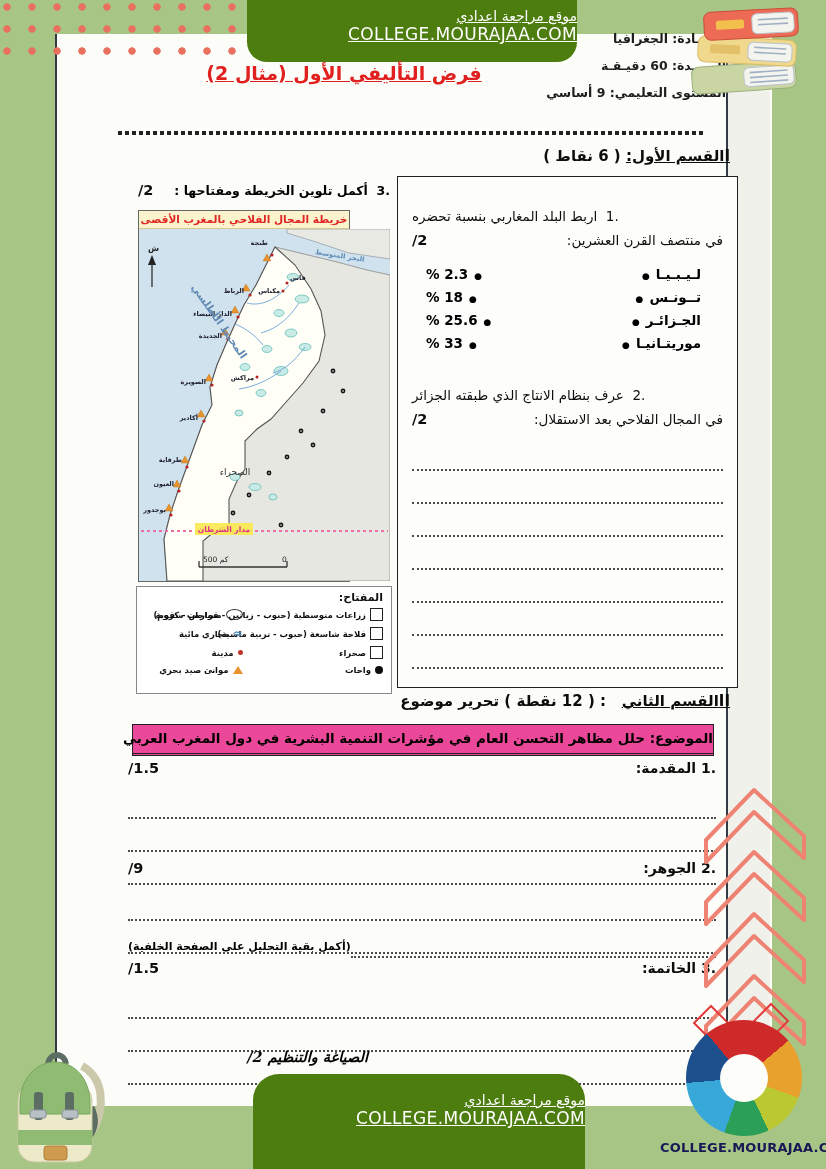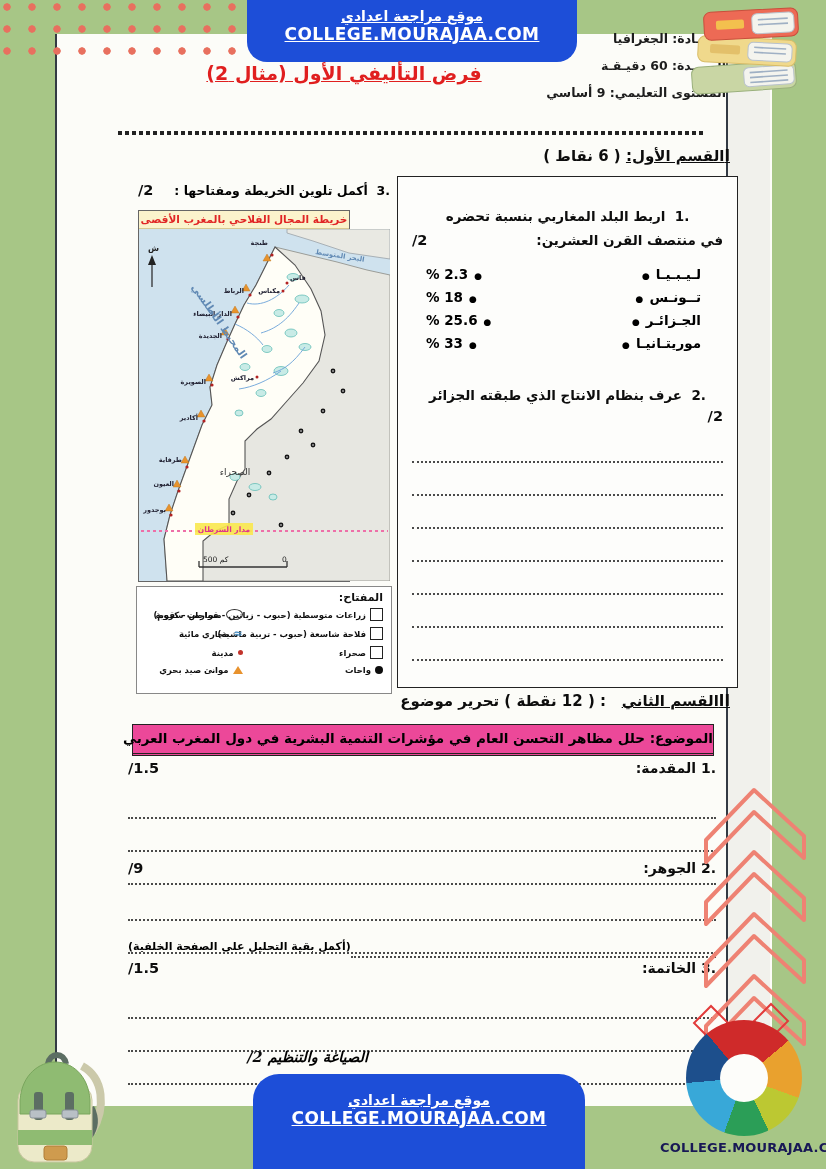--- a/index.html
+++ b/index.html
@@ -7,37 +7,37 @@
        font-family:"DejaVu Sans",sans-serif;overflow:hidden}
   .abs{position:absolute}
   
   .page{left:55px;top:34px;width:715px;height:1072px;background:#fcfcf8;border-left:2.5px solid #333a43}
   .pline{left:726px;top:34px;width:2px;height:1072px;background:#333a43}
   .pstrip{left:728px;top:34px;width:42px;height:1072px;background:#f1f1ec}
   
   .dots{left:0;top:0;width:242px;height:64px;
         background-image:radial-gradient(circle at 7px 7px,#e8705f 3.4px,transparent 4px);
         background-size:25px 22px}
-  .banner{background:#1d4ed8;color:#fff;text-align:center;font-weight:bold;box-sizing:border-box}
+  .banner{background:#4d7c0f;color:#fff;text-align:right;font-weight:normal;box-sizing:border-box}
   .banner .l1{font-size:14px;text-decoration:underline}
   .banner .l2{font-size:17px;text-decoration:underline;letter-spacing:.4px}
   .banner-top{left:247px;top:0;width:330px;height:62px;border-radius:0 0 20px 20px;padding-top:8px}
   .banner-bot{left:253px;top:1074px;width:332px;height:95px;border-radius:26px 26px 0 0;padding-top:18px}
   
   .hdr{left:468px;top:26px;width:258px;direction:rtl;text-align:right;font-size:12.5px;font-weight:600;line-height:2.15;color:#1d1d1d;z-index:1}
   .extitle{left:184px;top:62px;width:320px;text-align:center;color:#e01f1f;font-weight:bold;font-size:19px;text-decoration:underline;direction:rtl}
   .dashes{left:118px;top:131px;width:588px;height:4px;background:repeating-linear-gradient(90deg,#222 0 4px,transparent 4px 7px)}
   
   .sechead{direction:rtl;text-align:right;font-weight:bold;font-size:15px;color:#0d0d0d}
   .sechead .nm{text-decoration:underline}
   .s1h{left:398px;top:147px;width:332px}
   .s2h{left:360px;top:692px;width:370px}
   
   .qbox{left:397px;top:176px;width:341px;height:512px;border:1.7px solid #222;box-sizing:border-box;padding:28px 14px 8px;direction:rtl;background:#fdfdfb}
-  .qline{text-align:center;font-weight:bold;font-size:13.5px;color:#0d0d0d;line-height:1.75}
+  .qline{text-align:left;font-weight:normal;font-size:13.5px;color:#0d0d0d;line-height:1.75}
   .qrow{display:flex;justify-content:space-between;align-items:baseline}
   .score{font-weight:bold;font-size:14.5px;color:#0d0d0d}
   .pairs{margin:14px 22px 8px 14px}
   .prow{display:flex;justify-content:space-between;font-weight:bold;font-size:13.5px;margin:7px 0;align-items:center}
   .blt{font-size:9px;margin:0 6px}
   .q2{margin-top:33px}
   .dotline{height:31px;border-bottom:2.6px dotted #4a4a4a}
   .qbox .dotgroup{margin-top:6px}
   
   .q3row{left:138px;top:182px;width:252px;display:flex;justify-content:space-between;direction:rtl;font-weight:bold;font-size:12.5px;align-items:baseline}
@@ -148,20 +148,21 @@
     <div class="prow">
       <span><span>موريتـانيـا</span><span class="blt">●</span></span>
       <span><span class="blt">●</span><span dir="ltr">% 33</span></span>
     </div>
   </div>
   <div class="qline q2">
     <span dir="ltr">2.</span>&nbsp;
     <span>عرف بنظام الانتاج الذي طبقته الجزائر</span>
   </div>
   <div class="qrow">
+    <div class="qline">في المجال الفلاحي بعد الاستقلال:</div>
     <div class="score" dir="ltr">/2</div>
   </div>
   <div class="dotgroup">
     <div class="dotline"></div>
     <div class="dotline"></div>
     <div class="dotline"></div>
     <div class="dotline"></div>
     <div class="dotline"></div>
     <div class="dotline"></div>
     <div class="dotline"></div>

